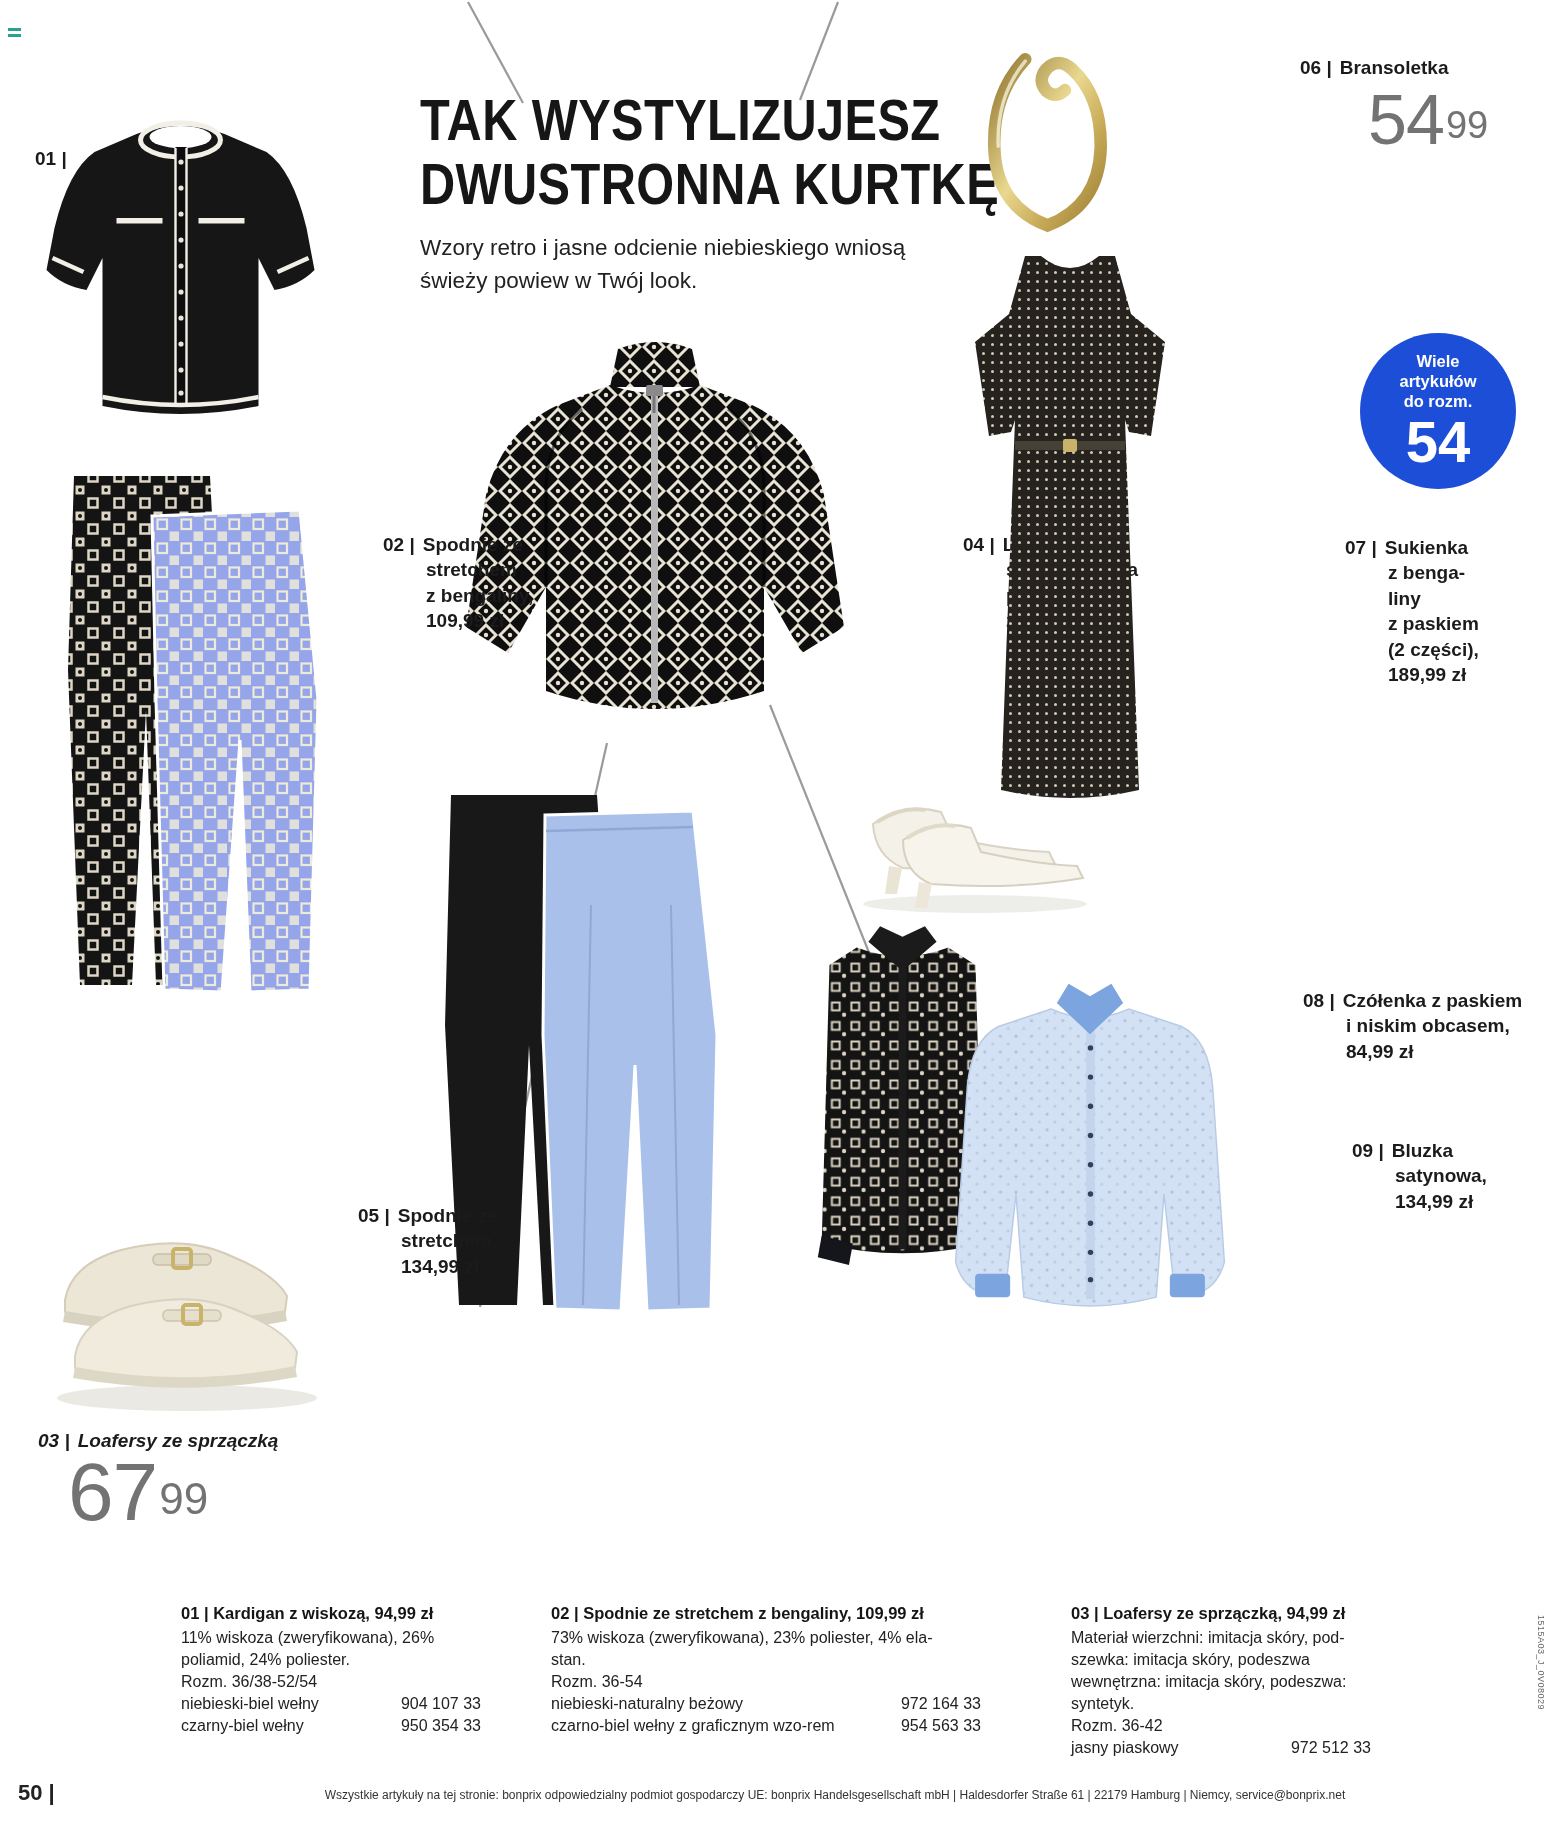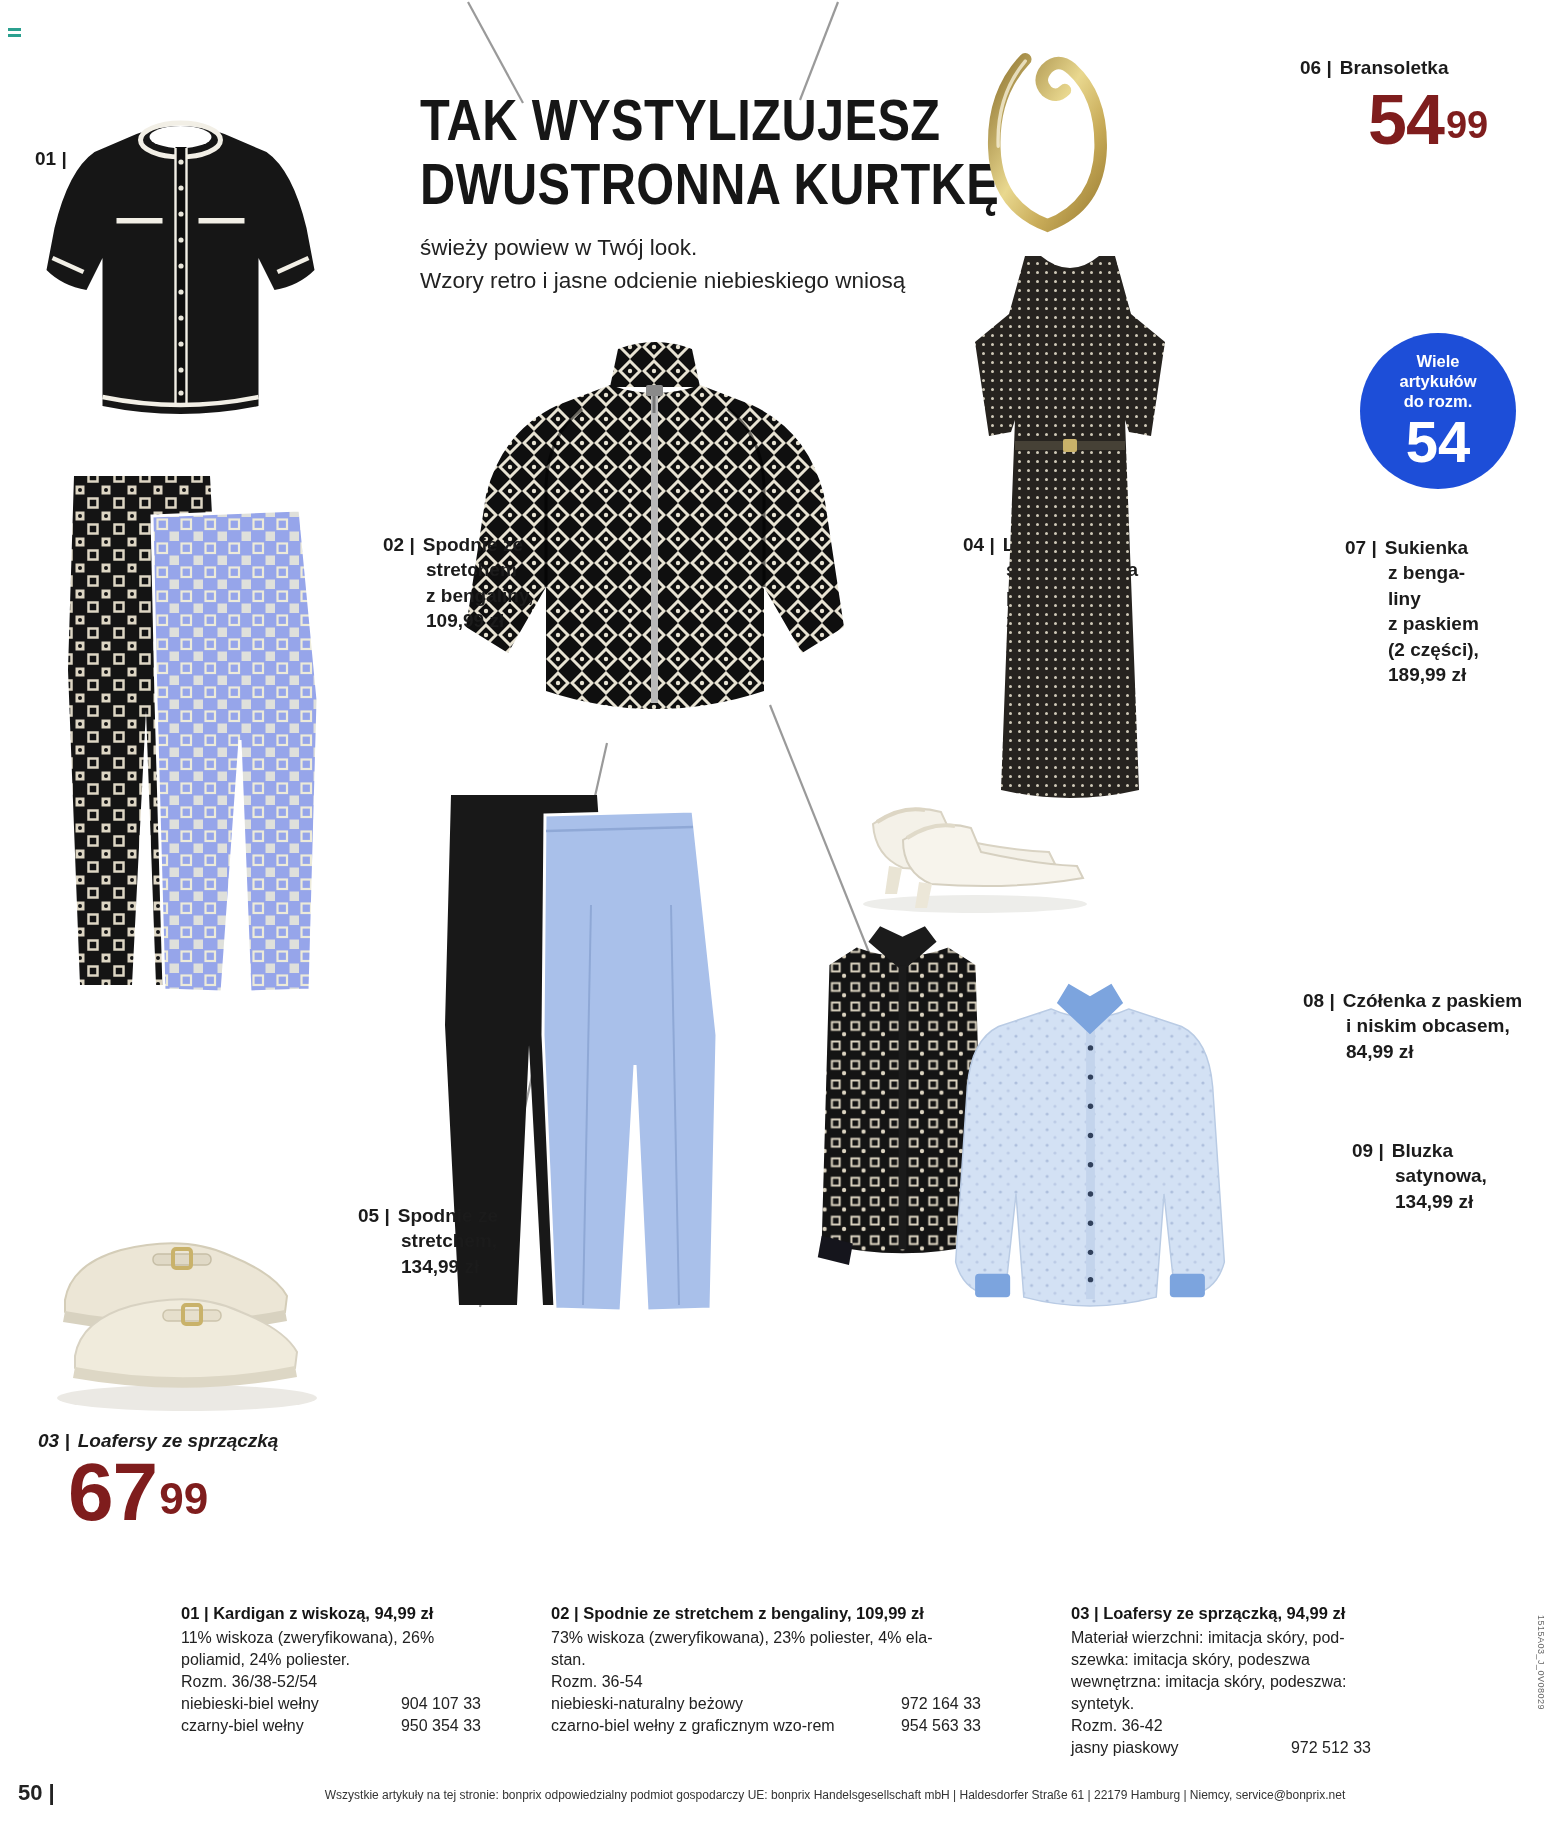--- a/index.html
+++ b/index.html
@@ -10,21 +10,21 @@
   .abs{position:absolute;}
   
   .title{font-weight:bold;font-size:58px;line-height:1.1;letter-spacing:.5px;
          transform:scaleX(.84);transform-origin:0 0;white-space:nowrap;color:#161616;}
   .subtitle{font-size:22.5px;line-height:1.45;color:#222;}
   
   .plabel{font-weight:bold;font-size:19px;line-height:1.34;color:#1b1b1b;}
   .plabel .num{margin-right:8px;}
   .plabel .cont{padding-left:43px;}
   
-  .bigprice{font-weight:700;color:#7f1d1d;white-space:nowrap;}
+  .bigprice{font-weight:400;color:#737373;white-space:nowrap;}
   .bigprice .main{font-size:70px;letter-spacing:-1px;}
   .bigprice .sup{font-size:38px;vertical-align:super;line-height:0;margin-left:2px;}
   .bigprice.xl .main{font-size:82px;}
   .bigprice.xl .sup{font-size:44px;}
   
   .badge{width:156px;height:156px;border-radius:50%;background:#1d4ed8;color:#fff;
          display:flex;flex-direction:column;align-items:center;justify-content:center;text-align:center;}
   .badge .bl{font-size:16.5px;font-weight:bold;line-height:1.22;}
   .badge .bsize{font-size:58px;font-weight:bold;line-height:1;margin-top:2px;}
   
@@ -55,22 +55,22 @@
   <div class="abs tealmark" style="left:8px;top:28px;">
     <span></span>
       <span></span>
   </div>
 
   <div class="abs title" style="left:420px;top:88px;">
     <div>TAK WYSTYLIZUJESZ</div>
     <div>DWUSTRONNA KURTKĘ</div>
   </div>
   <div class="abs subtitle" style="left:420px;top:232px;">
+    <div>Wzory retro i jasne odcienie niebieskiego wniosą</div>
     <div>świeży powiew w Twój look.</div>
-    <div>Wzory retro i jasne odcienie niebieskiego wniosą</div>
   </div>
 
   <div class="abs plabel" style="left:35px;top:146px;">
     <span class="num">01 |</span>
   </div>
   <svg class="abs" style="left:28px;top:100px;" width="305" height="330" viewBox="0 0 300 330">
     <path d="M106,34 Q150,18 194,34 L236,52 Q262,70 276,128 L284,170 Q268,186 244,190 L228,158 L228,306 Q150,322 72,306 L72,158 L56,190 Q32,186 16,170 L24,128 Q38,70 64,52 Z" fill="#161616"></path>
     <ellipse cx="150" cy="40" rx="40" ry="17" fill="none" stroke="#f2efe6" stroke-width="5"></ellipse>
     <ellipse cx="150" cy="37" rx="31" ry="11" fill="#ffffff"></ellipse>
     <rect x="145" y="47" width="11" height="257" fill="#0e0e0e"></rect>

